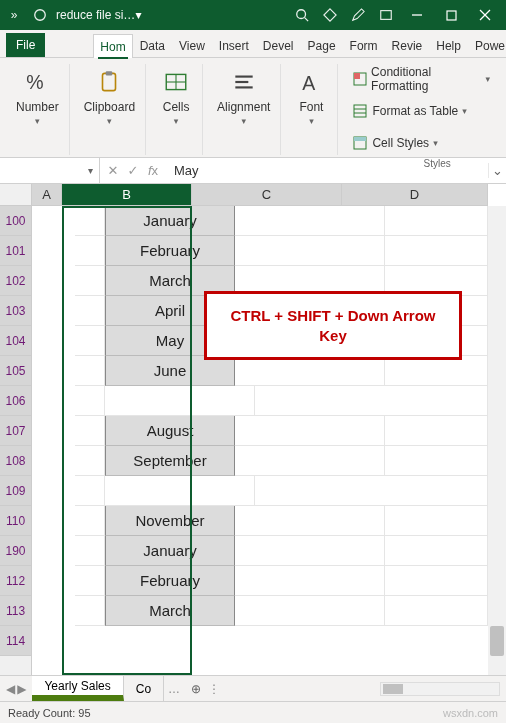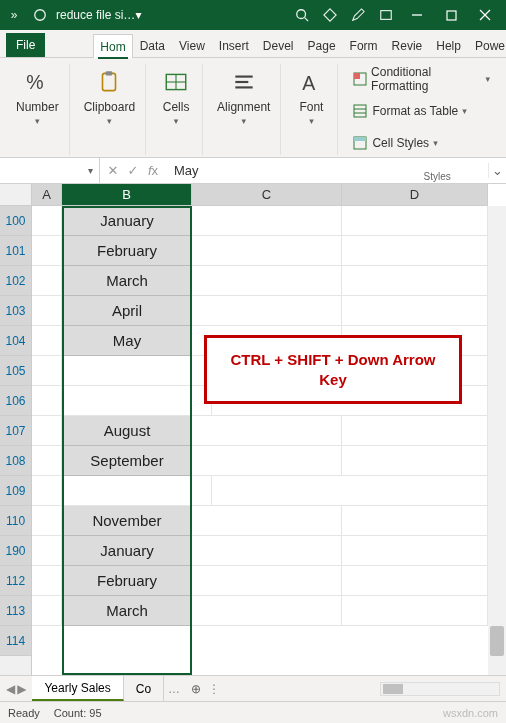--- a/index.html
+++ b/index.html
@@ -18,21 +18,21 @@
 
 .tabstrip { height: 28px; background: #f3f2f1; display: flex; align-items: flex-end; border-bottom: 1px solid #d0d0d0; padding-left: 6px; gap: 0; }
 .tabstrip .file { background: #0e5c2f; color:#fff; height: 24px; padding: 0 10px; display:flex; align-items:center; font-size: 12px; }
 .tabstrip .tab { height: 24px; padding: 0 6px; display:flex; align-items:center; font-size: 12px; color:#333; cursor:pointer; border:1px solid transparent; border-bottom:none;}
 .tabstrip .tab.active { background:#fff; border-color:#d0d0d0; color:#0e5c2f; position:relative; top:1px;margin-left:48px;}
 .tabstrip .tab.active::after { content:""; position:absolute; left:4px; right:4px; bottom:-1px; height:2px; background:#0e5c2f;}
 
 
 .ribbon { height: 100px; background: #f3f2f1; border-bottom:1px solid #d0d0d0; display:flex; padding: 6px 6px 2px 6px; gap: 4px; }
 .group { display:flex; flex-direction:column; align-items:center; padding: 0 6px; border-right:1px solid #e0e0e0; }
-.group:last-child { border-right:none; flex:1;gap:13px;}
+.group:last-child { border-right:none; flex:1;}
 .group .big { display:flex; flex-direction:column; align-items:center; gap:2px; padding: 2px 4px; font-size:12px; color:#333; cursor:pointer;}
 .group .big .icn { width:32px; height:32px; display:flex; align-items:center; justify-content:center;}
 .group .lbl { font-size:10px; color:#666; margin-top:auto;padding-left:32px;}
 .group .dd { font-size:9px; color:#666;}
 .styleslist { display:flex; flex-direction:column; gap:2px; font-size:12px; color:#333;}
 .styleslist .row { display:flex; align-items:center; gap:4px; padding:2px 4px; cursor:pointer;}
 .styleslist .sicn { width:16px; height:16px; display:flex; align-items:center; justify-content:center;}
 
 
 .fxrow { height: 26px; border-bottom:1px solid #d0d0d0; display:flex; align-items:center; font-size:13px; }
@@ -49,59 +49,59 @@
 .cornercell { width: 32px; height:22px; background:#f0f0f0; border-right:1px solid #ccc; border-bottom:1px solid #ccc;}
 .colhdrs { position:absolute; top:0; left:32px; right:18px; height:22px; display:flex; background:#f0f0f0; border-bottom:1px solid #ccc;}
 .colhdr { border-right:1px solid #ccc; display:flex; align-items:center; justify-content:center; font-size:13px; color:#333; background:#f0f0f0;}
 .colhdr.sel { background:#d6d6d6;}
 .colhdr.a { width:30px;}
 .colhdr.b { width:130px; background:#0e5c2f; color:#fff;}
 .colhdr.c { width:150px;}
 .colhdr.d { flex:1;}
 
 .rowhdrs { position:absolute; top:22px; left:0; width:32px; bottom:0; background:#f0f0f0; border-right:1px solid #ccc;}
-.rowhdr { height:30px; border-bottom:1px solid #ccc; display:flex; align-items:center; justify-content:center; font-size:12px; color:#0369a1; background:#d6d6d6;}
-
-.cells { position:absolute; top:22px; left:32px; right:18px; bottom:0; background:#fff;}
+.rowhdr { height:30px; border-bottom:1px solid #ccc; display:flex; align-items:center; justify-content:center; font-size:12px; color:#701a75; background:#d6d6d6;}
+
+.cells { position:absolute; top:22px; left:32px; right:18px; bottom:0; background:#fff;padding-left:43px;}
 .row { height:30px; display:flex;}
 .cell { border-right:1px solid #e5e5e5; border-bottom:1px solid #e5e5e5; display:flex; align-items:center; justify-content:center; font-size:15px; color:#222;}
 .cell.a { width:30px;}
 .cell.b { width:130px;}
 .cell.c { width:150px;}
 .cell.d { flex:1;}
 
 
 .sel-b { background:#dcdcdc; border:1px solid #888; border-top:none; border-bottom-color:#bbb;}
 
 
 .colblock { position:absolute; top:0; left:30px; width:130px; bottom:0; border:2px solid #0e5c2f; pointer-events:none;}
 
 
 .vscroll { position:absolute; top:22px; right:0; width:18px; bottom:0; background:#f1f1f1;}
 .vscroll .thumb { position:absolute; left:2px; right:2px; top:420px; height:30px; background:#c0c0c0; border-radius:2px;}
 
 
-.callout { position:absolute; border:3px solid #c00000; background:#fff; color:#c00000; font-weight:bold; font-size:15px; text-align:center; padding:12px 8px; line-height:1.3;margin-top:44px;}
+.callout { position:absolute; border:3px solid #c00000; background:#fff; color:#c00000; font-weight:bold; font-size:15px; text-align:center; padding:12px 8px; line-height:1.3;}
 .callout { top: 85px; left: 172px; width: 258px;}
 
 
 .sheetbar { height:26px; border-top:1px solid #d0d0d0; display:flex; align-items:center; font-size:12px; background:#f3f2f1;}
 .sheetbar .nav { display:flex; gap:2px; padding:0 6px; color:#888;}
 .sheetbar .nav span { cursor:pointer;}
 .sheettabs { display:flex; align-items:center; height:100%;}
 .sheettab { padding:0 12px; height:100%; display:flex; align-items:center; border-right:1px solid #d0d0d0; background:#fff; cursor:pointer;}
-.sheettab.active { border-bottom:2px solid #4d7c0f; font-weight:500;text-align:center;}
+.sheettab.active { border-bottom:6px solid #4d7c0f; font-weight:500;text-align:center;}
 .sheettab.partial { background:#f3f2f1;}
 .addsheet { width:24px; text-align:center; color:#666; cursor:pointer;}
 .sheetbar .hfill { flex:1;}
 .sheetbar .hscroll { width:120px; height:14px; background:#f1f1f1; margin-right:6px; position:relative; border:1px solid #ddd;}
 .sheetbar .hscroll .th { position:absolute; left:2px; top:1px; bottom:1px; width:20px; background:#c0c0c0;}
 
 
-.statusbar { height:22px; background:#f3f2f1; border-top:1px solid #d0d0d0; display:flex; align-items:center; font-size:11px; color:#444; padding:0 8px; gap:14px;}
+.statusbar { height:22px; background:#f3f2f1; border-top:1px solid #d0d0d0; display:flex; align-items:center; font-size:11px; color:#444; padding:0 8px; gap:3px;}
 .statusbar .fill { flex:1;}
 .statusbar .watermark { color:#bbb; font-size:11px;}
 </style>
 </head>
 <body>
 
 <div class="titlebar">
   <div class="qat">
     <div class="qbtn">»</div>
     <div class="qbtn">
@@ -337,20 +337,21 @@
         <div class="cell d"></div>
       </div>
     <div class="row">
         <div class="cell a"></div>
         <div class="cell b sel-b">May</div>
         <div class="cell c"></div>
         <div class="cell d"></div>
       </div>
     <div class="row">
         <div class="cell a"></div>
+        <div class="cell b sel-b">June</div>
         <div class="cell c"></div>
         <div class="cell d"></div>
       </div>
     <div class="row">
         <div class="cell a"></div>
         <div class="cell c"></div>
         <div class="cell d"></div>
       </div>
     <div class="row">
         <div class="cell a"></div>

